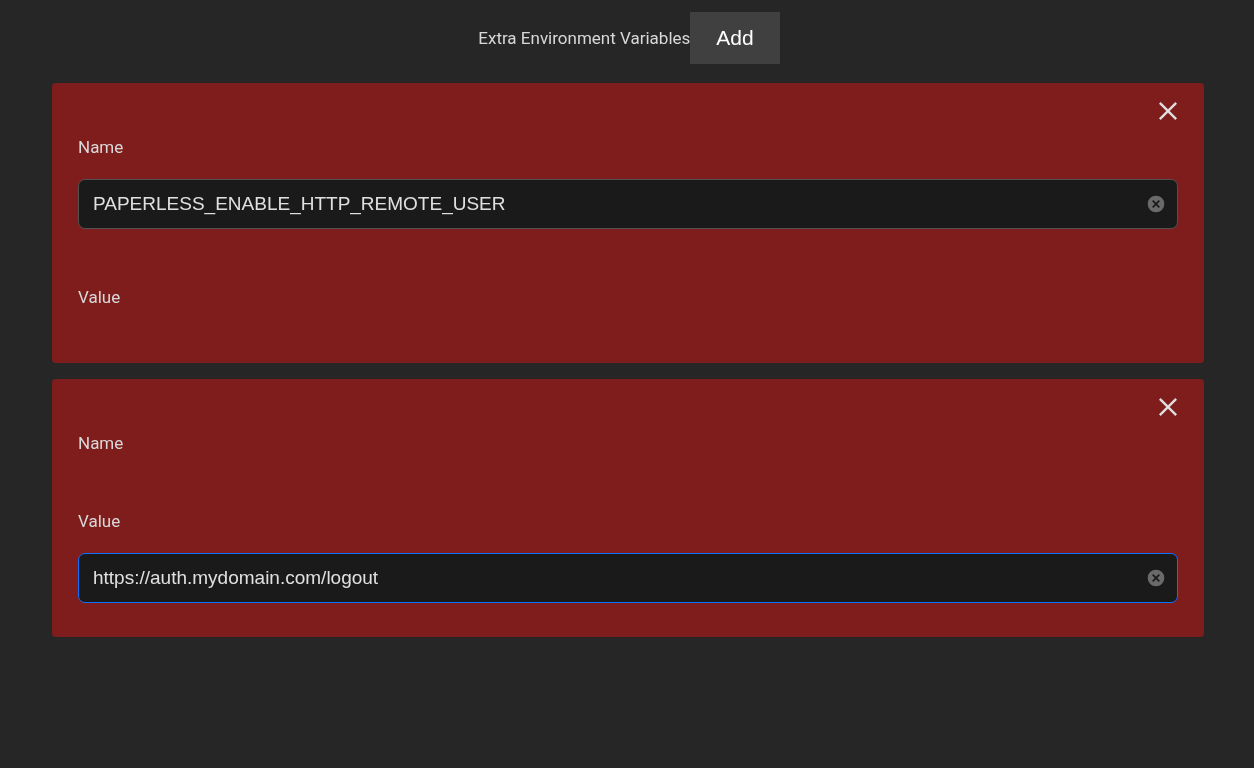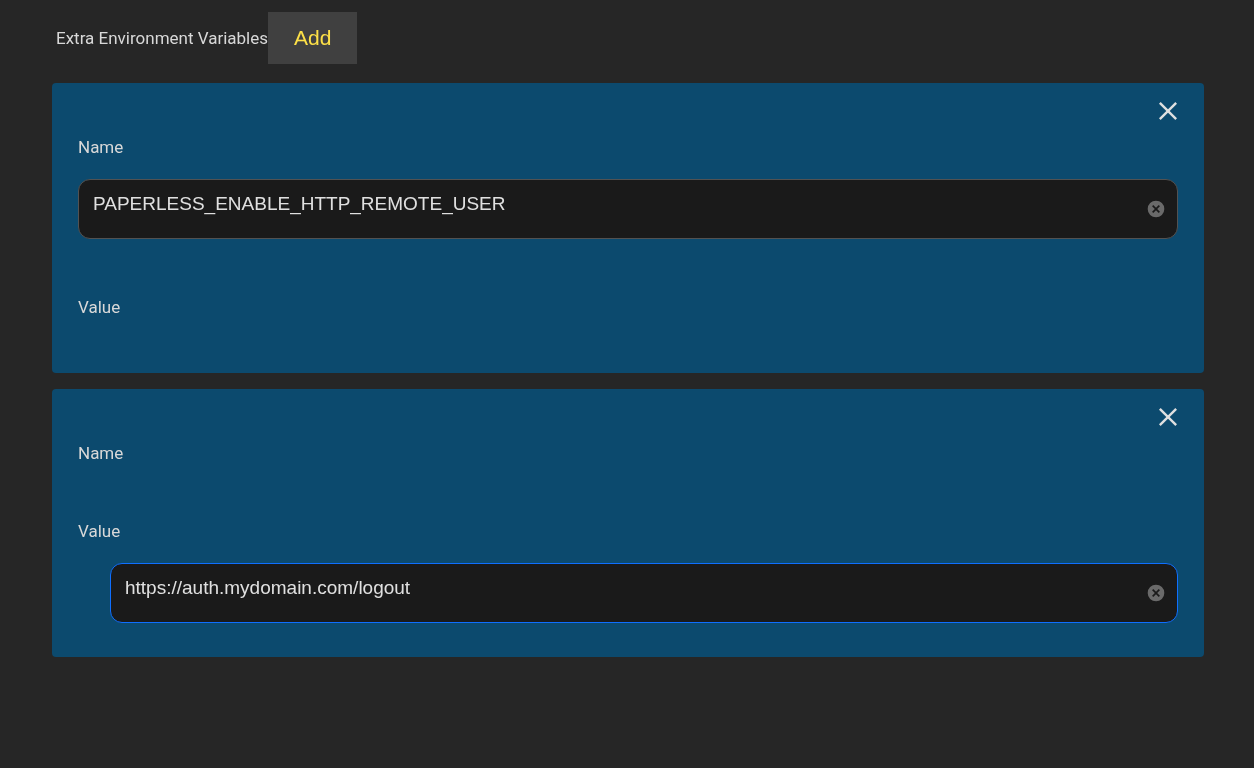--- a/index.html
+++ b/index.html
@@ -10,43 +10,43 @@
     body {
       background-color: #262626;
       font-family: -apple-system, BlinkMacSystemFont, "Segoe UI", Roboto, Helvetica, Arial, sans-serif;
       color: #e0e0e0;
       width: 1254px;
       height: 768px;
       overflow: hidden;
     }
     .header {
       display: flex;
-      justify-content: flex-start;
+      justify-content: center;
       align-items: center;
       padding: 12px 52px 12px 56px;
     }
     .section-title {
       font-size: 17px;
       font-weight: 400;
       color: #d8d8d8;
     }
     .add-button {
       background-color: #404040;
-      color: #fde047;
+      color: #ffffff;
       border: none;
       padding: 14px 26px;
       font-size: 21px;
       font-weight: 400;
       cursor: pointer;
     }
     .cards-container {
       padding: 7px 50px 0 52px;
     }
     .card {
-      background-color: #0c4a6e;
+      background-color: #7f1d1d;
       border-radius: 4px;
       padding: 16px 26px 34px 26px;
       margin-bottom: 16px;
       position: relative;
     }
     .close-card {
       position: absolute;
       top: 14px;
       right: 22px;
       cursor: pointer;
@@ -79,27 +79,26 @@
       position: relative;
       display: flex;
       align-items: center;
     }
     .text-input {
       width: 100%;
       background-color: #1a1a1a;
       border: 1px solid #525252;
       color: #e0e0e0;
       font-size: 19px;
-      padding: 13px 44px 23px 14px;
-      border-radius: 12px;
+      padding: 13px 44px 13px 14px;
+      border-radius: 7px;
       outline: none;
     }
     .text-input.focused {
       border-color: #0f6fff;
-      margin-left: 32px;
     }
     .clear-input {
       position: absolute;
       right: 12px;
       top: 50%;
       transform: translateY(-50%);
       cursor: pointer;
       display: flex;
       align-items: center;
       justify-content: center;

